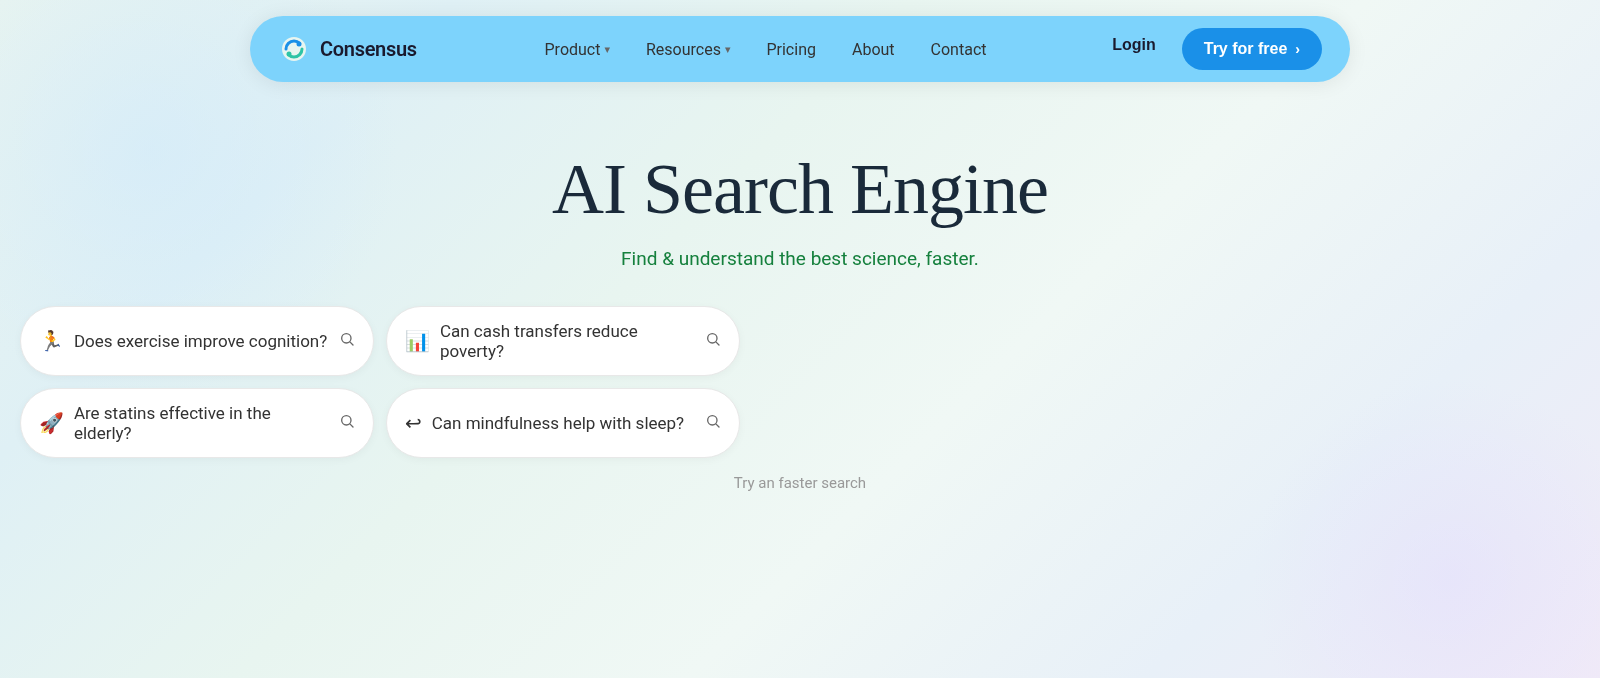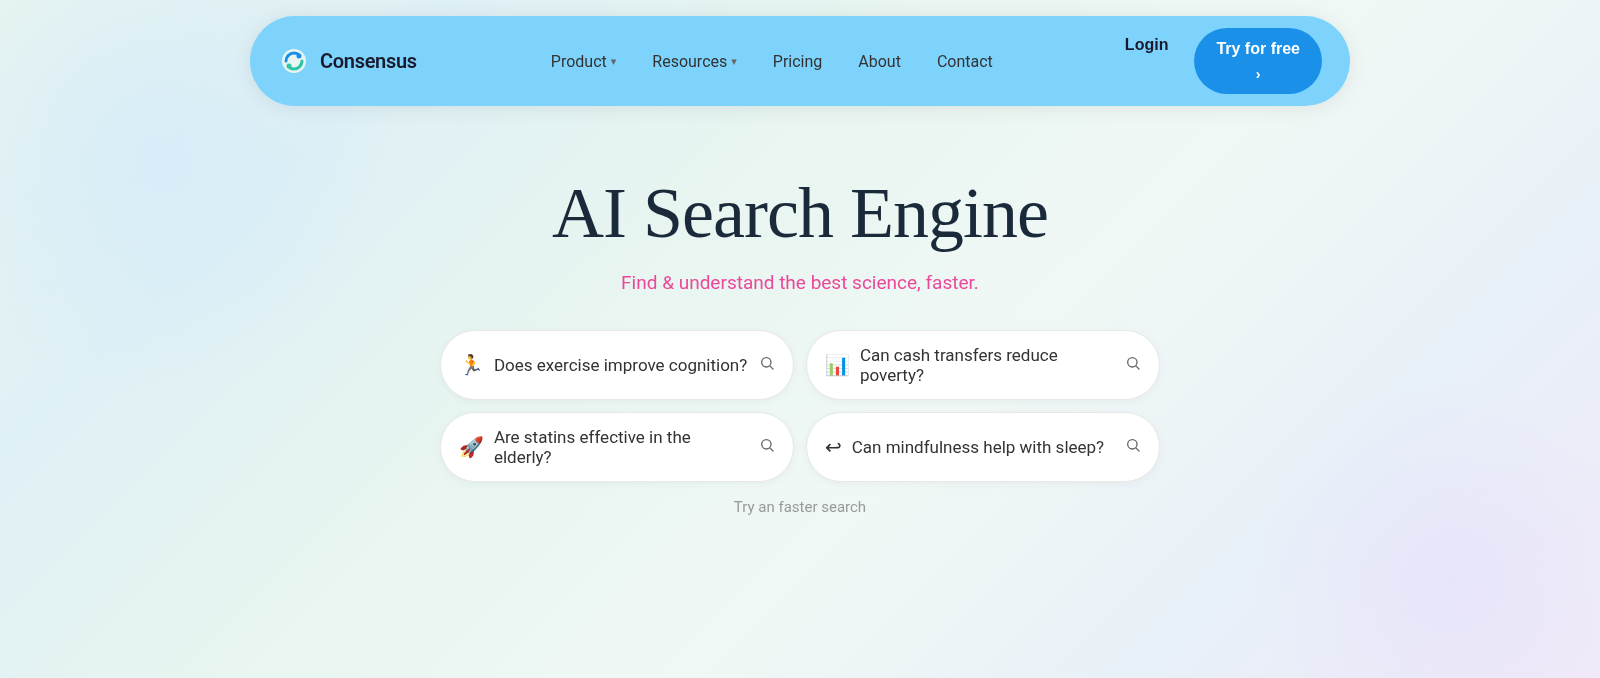--- a/index.html
+++ b/index.html
@@ -132,52 +132,50 @@
       gap: 8px;
       padding: 12px 22px;
       font-size: 16px;
       font-weight: 600;
       color: white;
       background: #1a90e8;
       border: none;
       border-radius: 50px;
       cursor: pointer;
       white-space: nowrap;
-      flex-direction: column;
     }
 
     .try-free-btn .arrow {
       font-size: 14px;
     }
 
     
     .hero {
       display: flex;
       flex-direction: column;
-      align-items: center;
       justify-content: center;
       padding: 50px 20px 0;
       position: relative;
       z-index: 5;
     }
 
     .hero-title {
       font-size: 72px;
       font-weight: 500;
       color: #1a2a3a;
       text-align: center;
       line-height: 1.15;
       letter-spacing: -1px;
       font-family: Georgia, 'Times New Roman', serif;
       margin-bottom: 16px;
     }
 
     .hero-subtitle {
       font-size: 19px;
-      color: #ec4899;
+      color: #15803d;
       text-align: center;
       margin-bottom: 36px;
       font-weight: 400;
     }
 
     
     .search-bar-wrapper {
       width: 720px;
       position: relative;
       margin-bottom: 22px;

